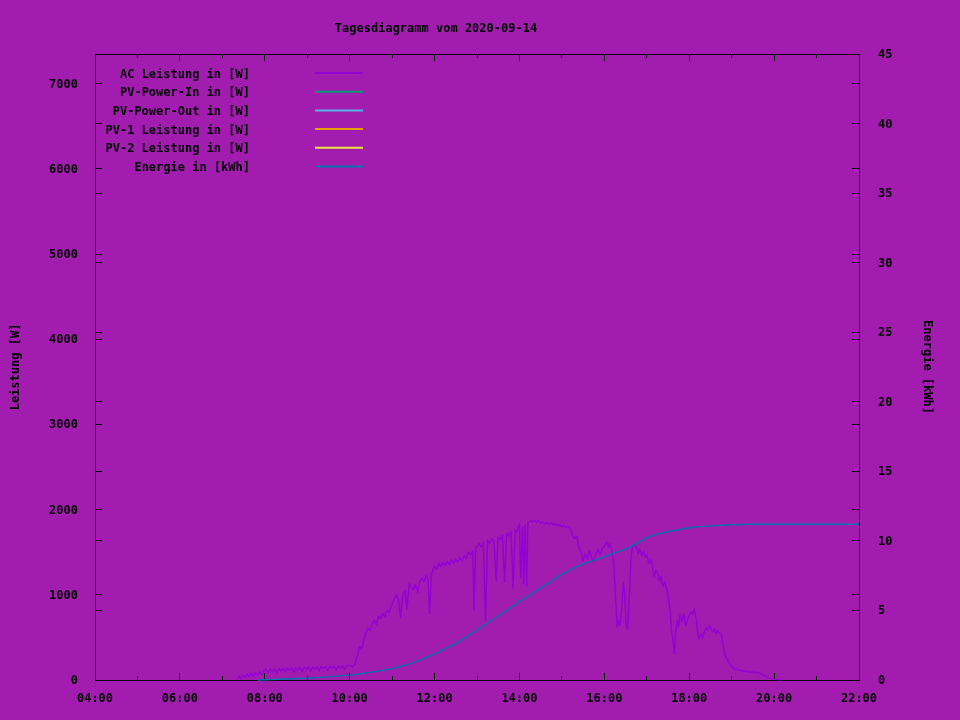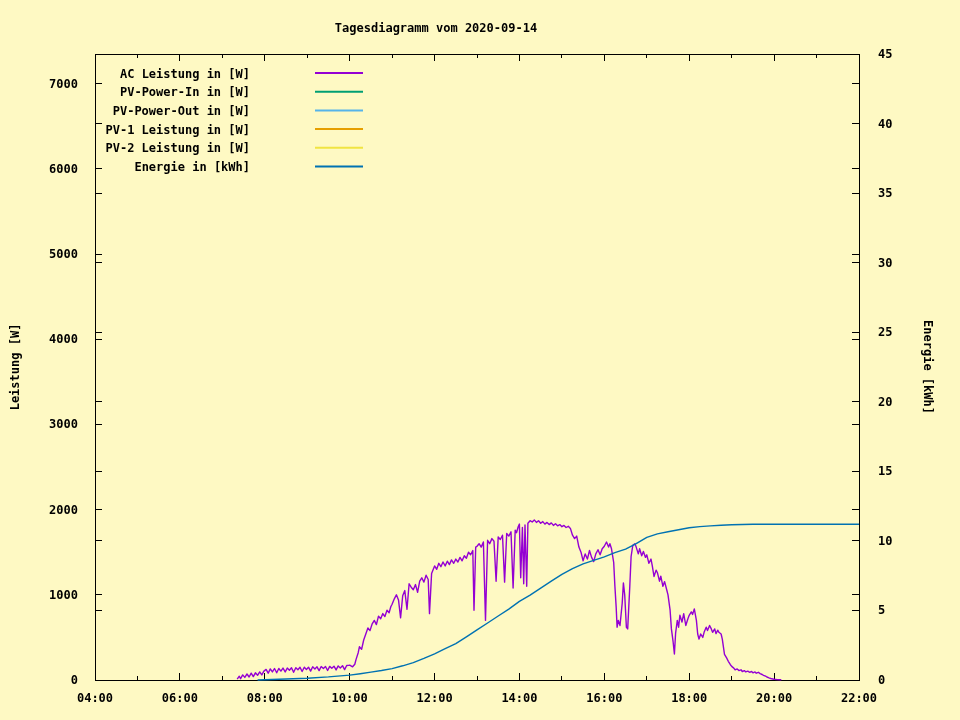--- a/index.html
+++ b/index.html
@@ -1,16 +1,16 @@
 <!DOCTYPE html>
 <html><head>
 <meta charset="utf-8">
 <style>
   html,body{margin:0;padding:0;background:#fff;}
-  #stage{position:relative;width:960px;height:720px;background:#fef9c3;overflow:hidden;
+  #stage{position:relative;width:960px;height:720px;background:#a21caf;overflow:hidden;
          font-family:"DejaVu Sans Mono","Liberation Mono",monospace;}
   svg text{font-family:"DejaVu Sans Mono","Liberation Mono",monospace;
            font-size:12px;font-weight:bold;fill:#000;}
 </style>
 </head>
 <body>
 
 <div id="stage">
   <svg id="plot" width="960" height="720" viewBox="0 0 960 720">
     <text x="436" y="32" text-anchor="middle">Tagesdiagramm vom 2020-09-14</text>

